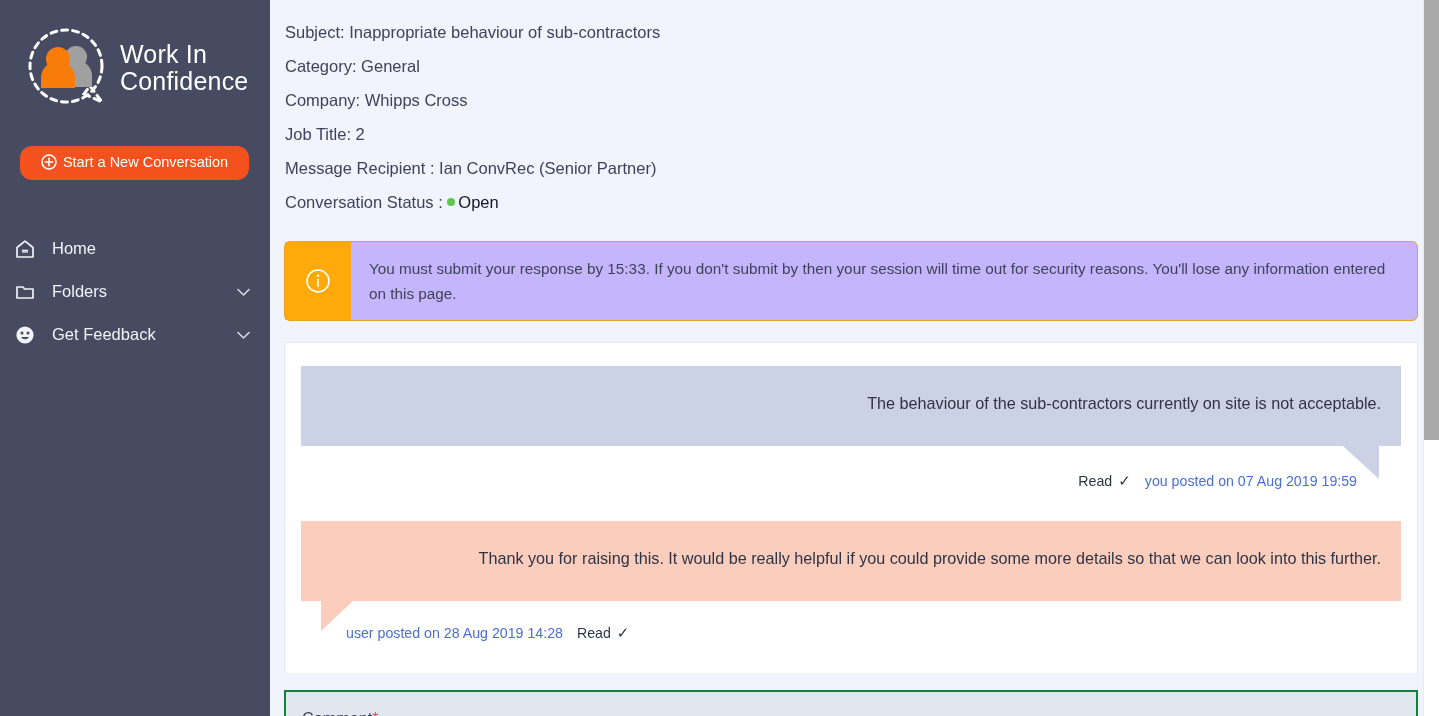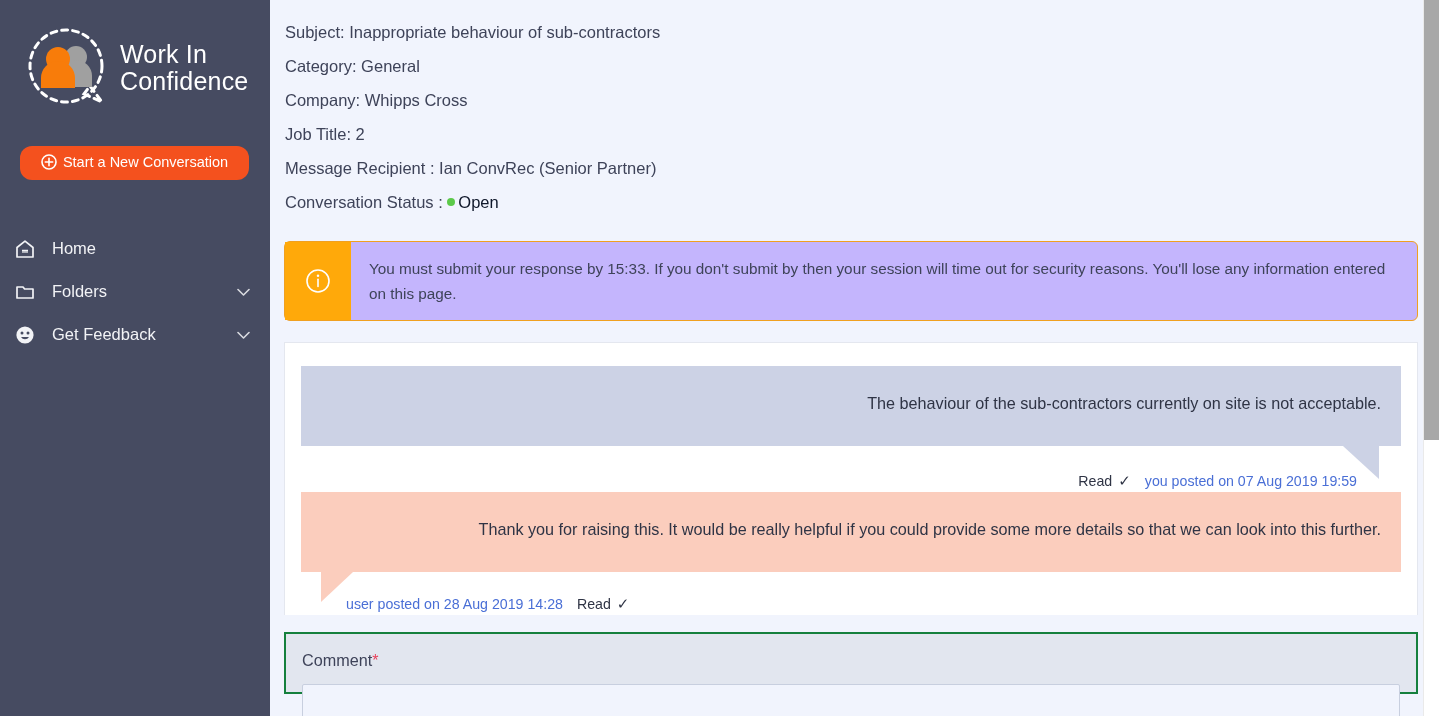--- a/index.html
+++ b/index.html
@@ -139,21 +139,21 @@
   
   .tail-left {
     left: 20px; bottom: -30px;
     border-right: 32px solid transparent;
     border-top: 30px solid #fbcdbd;
   }
   .meta-row {
     display: flex; align-items: center;
     font-size: 14.2px;
     padding-top: 26px;
-    padding-bottom: 2px;
+    padding-bottom: 31px;
   }
   .meta-row.right { justify-content: flex-end; padding-right: 44px; }
   .meta-row.left  { justify-content: flex-start; padding-left: 45px; padding-top: 23px; }
   .read-mark { color: #2f3445; margin-right: 6px; white-space: nowrap; }
   .tick { color: #2f3445; font-size: 15px; }
   .posted { color: #4a6fd6; white-space: nowrap; }
   .gap-sm { width: 14px; display:inline-block; }
 
   
   .comment-panel {

